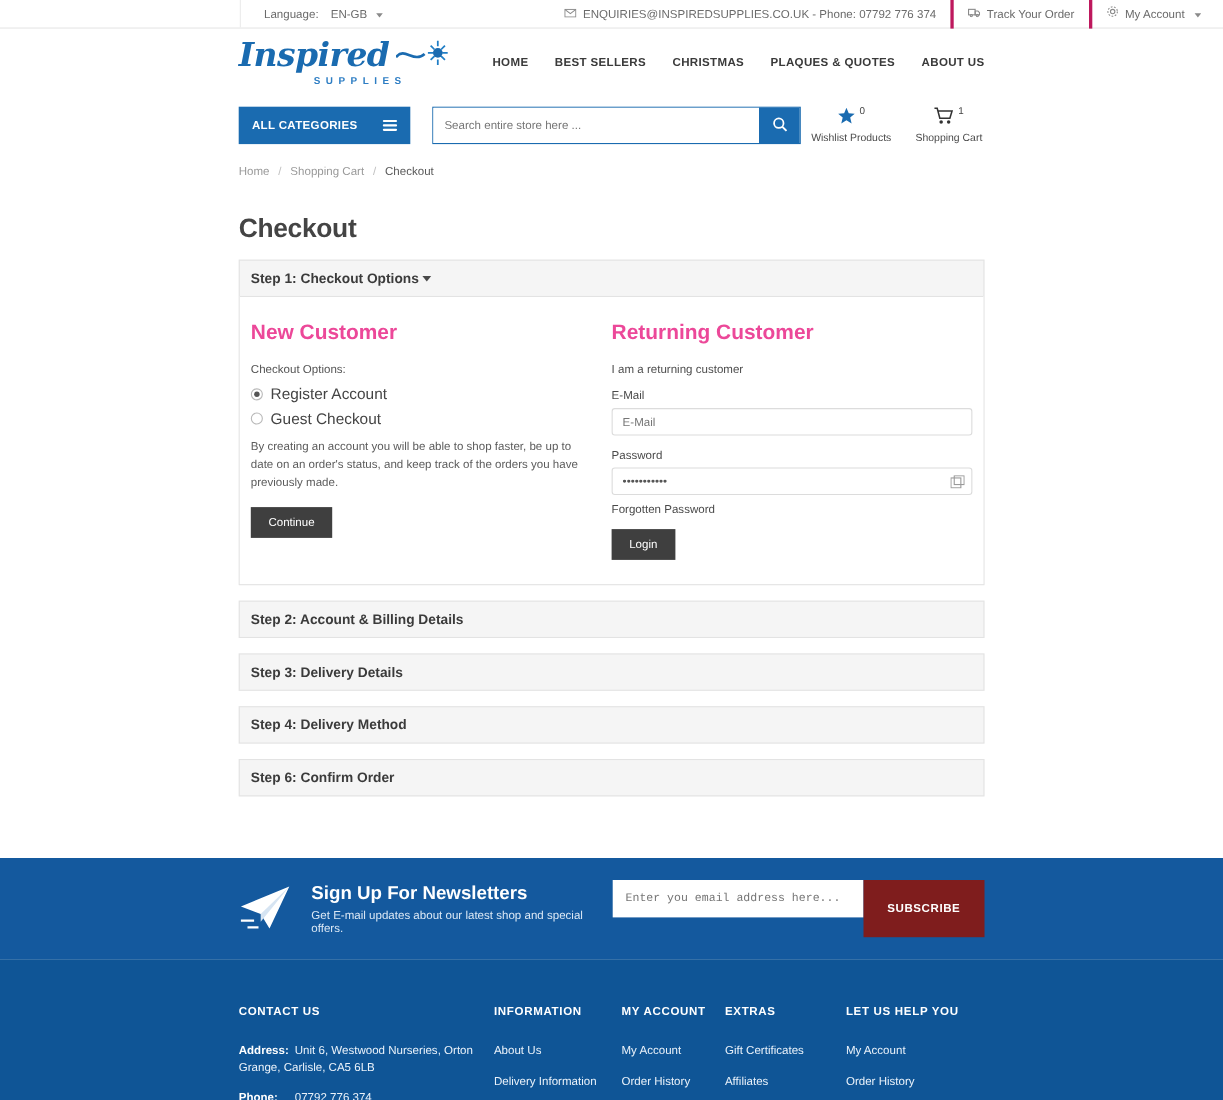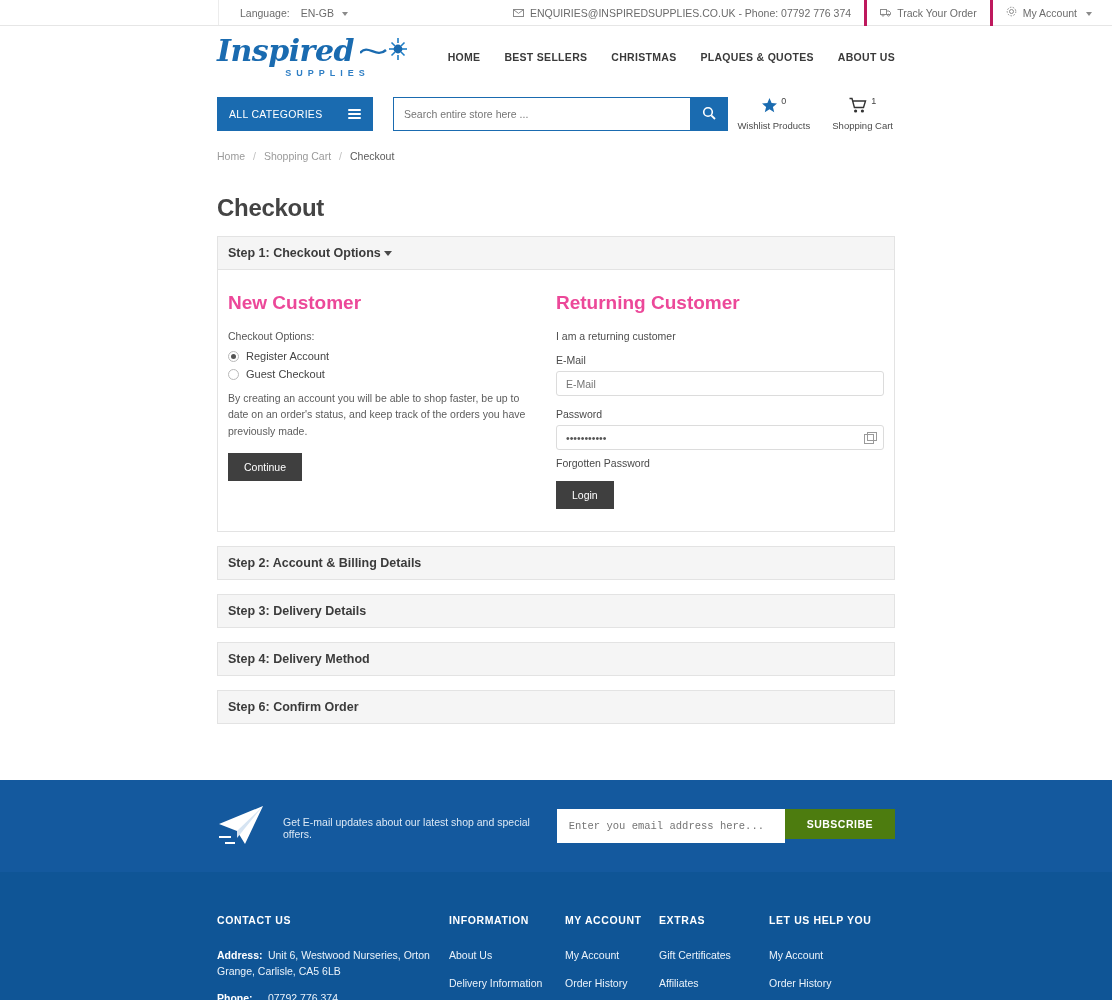--- a/index.html
+++ b/index.html
@@ -90,21 +90,21 @@
   
   .searchrow {
     width: 678px; margin: 0 auto;
     height: 52px;
     display: flex; align-items: center;
   }
   .allcat {
     width: 156px; height: 34px;
     background: #1a6bb0;
     color: #fff;
-    font-size: 10.5px; font-weight: normal;
+    font-size: 10.5px; font-weight: bold;
     letter-spacing: 0.3px;
     display: flex; align-items: center; justify-content: space-between;
     padding: 0 12px;
     text-transform: uppercase;
   }
   .burger { display: inline-block; width: 13px; }
   .burger span { display: block; height: 2px; background: #fff; margin: 2px 0; border-radius: 1px;}
   .searchbox {
     margin-left: 20px;
     width: 335px; height: 34px;
@@ -182,21 +182,21 @@
   .radio {
     width: 11px; height: 11px; border-radius: 50%;
     border: 1px solid #b9b9b9; background: #fff;
     display: inline-block; position: relative;
   }
   .radio.sel::after {
     content: ""; position: absolute;
     top: 2px; left: 2px; width: 5px; height: 5px;
     border-radius: 50%; background: #555;
   }
-  .radio-row span.txt { font-size: 11px; color: #444; }
+  .radio-row span.txt { font-size: 14px; color: #444; }
   .desc { font-size: 10.5px; color: #5c5c5c; line-height: 1.55; margin: 10px 0 14px 0; max-width: 315px;}
   .btn-dark {
     background: #3f3f3f; color: #fff; border: none;
     font-size: 10.5px; padding: 8px 16px; cursor: pointer;
     font-family: "Liberation Sans", sans-serif;
   }
   .field-label { font-size: 10.5px; color: #4a4a4a; margin: 12px 0 5px 0; }
   .input-line {
     width: 100%; height: 25px;
     border: 1px solid #dcdcdc; border-radius: 3px;
@@ -237,21 +237,21 @@
   .nl-text h3 { margin: 0; color: #fff; font-size: 17px; font-weight: bold;}
   .nl-text p { margin: 4px 0 0 0; color: #dbe8f5; font-size: 10.5px; }
   .nl-form { display: flex; }
   .nl-form input {
     width: 228px; height: 34px;
     border: none; outline: none; padding: 0 12px;
     font-size: 10.5px; color: #666;
     font-family: Liberation Mono, monospace;
   }
   .nl-form button {
-    height: 30px; background: #4d7c0f; color: #fff;
+    height: 52px; background: #7f1d1d; color: #fff;
     border: none; padding: 0 22px;
     font-size: 10.5px; font-weight: bold; letter-spacing: 0.5px;
     cursor: pointer; text-transform: uppercase;
     font-family: "Liberation Sans", sans-serif;
   }
 
   
   .footer { background: #0f5596; padding: 42px 0 0 0; }
   .footer-inner { width: 678px; margin: 0 auto; display: flex; }
   .fcol { color: #fff; }
@@ -471,20 +471,21 @@
       <div class="nl-left">
         <span>
           <svg width="48" height="42" viewBox="0 0 48 42">
             <path d="M2 20 L46 2 L28 40 L20 27 Z" fill="#ffffff"></path>
             <path d="M20 27 L46 2 L20 34 Z" fill="#d6e4f2"></path>
             <line x1="2" y1="33" x2="14" y2="33" stroke="#ffffff" stroke-width="2"></line>
             <line x1="8" y1="39" x2="18" y2="39" stroke="#ffffff" stroke-width="2"></line>
           </svg>
         </span>
         <div class="nl-text">
+          <h3>Sign Up For Newsletters</h3>
           <p>Get E-mail updates about our latest shop and special offers.</p>
         </div>
       </div>
       <div class="nl-form">
         <input type="text" placeholder="Enter you email address here..." style="">
         <button>SUBSCRIBE</button>
       </div>
     </div>
   </div>
 

